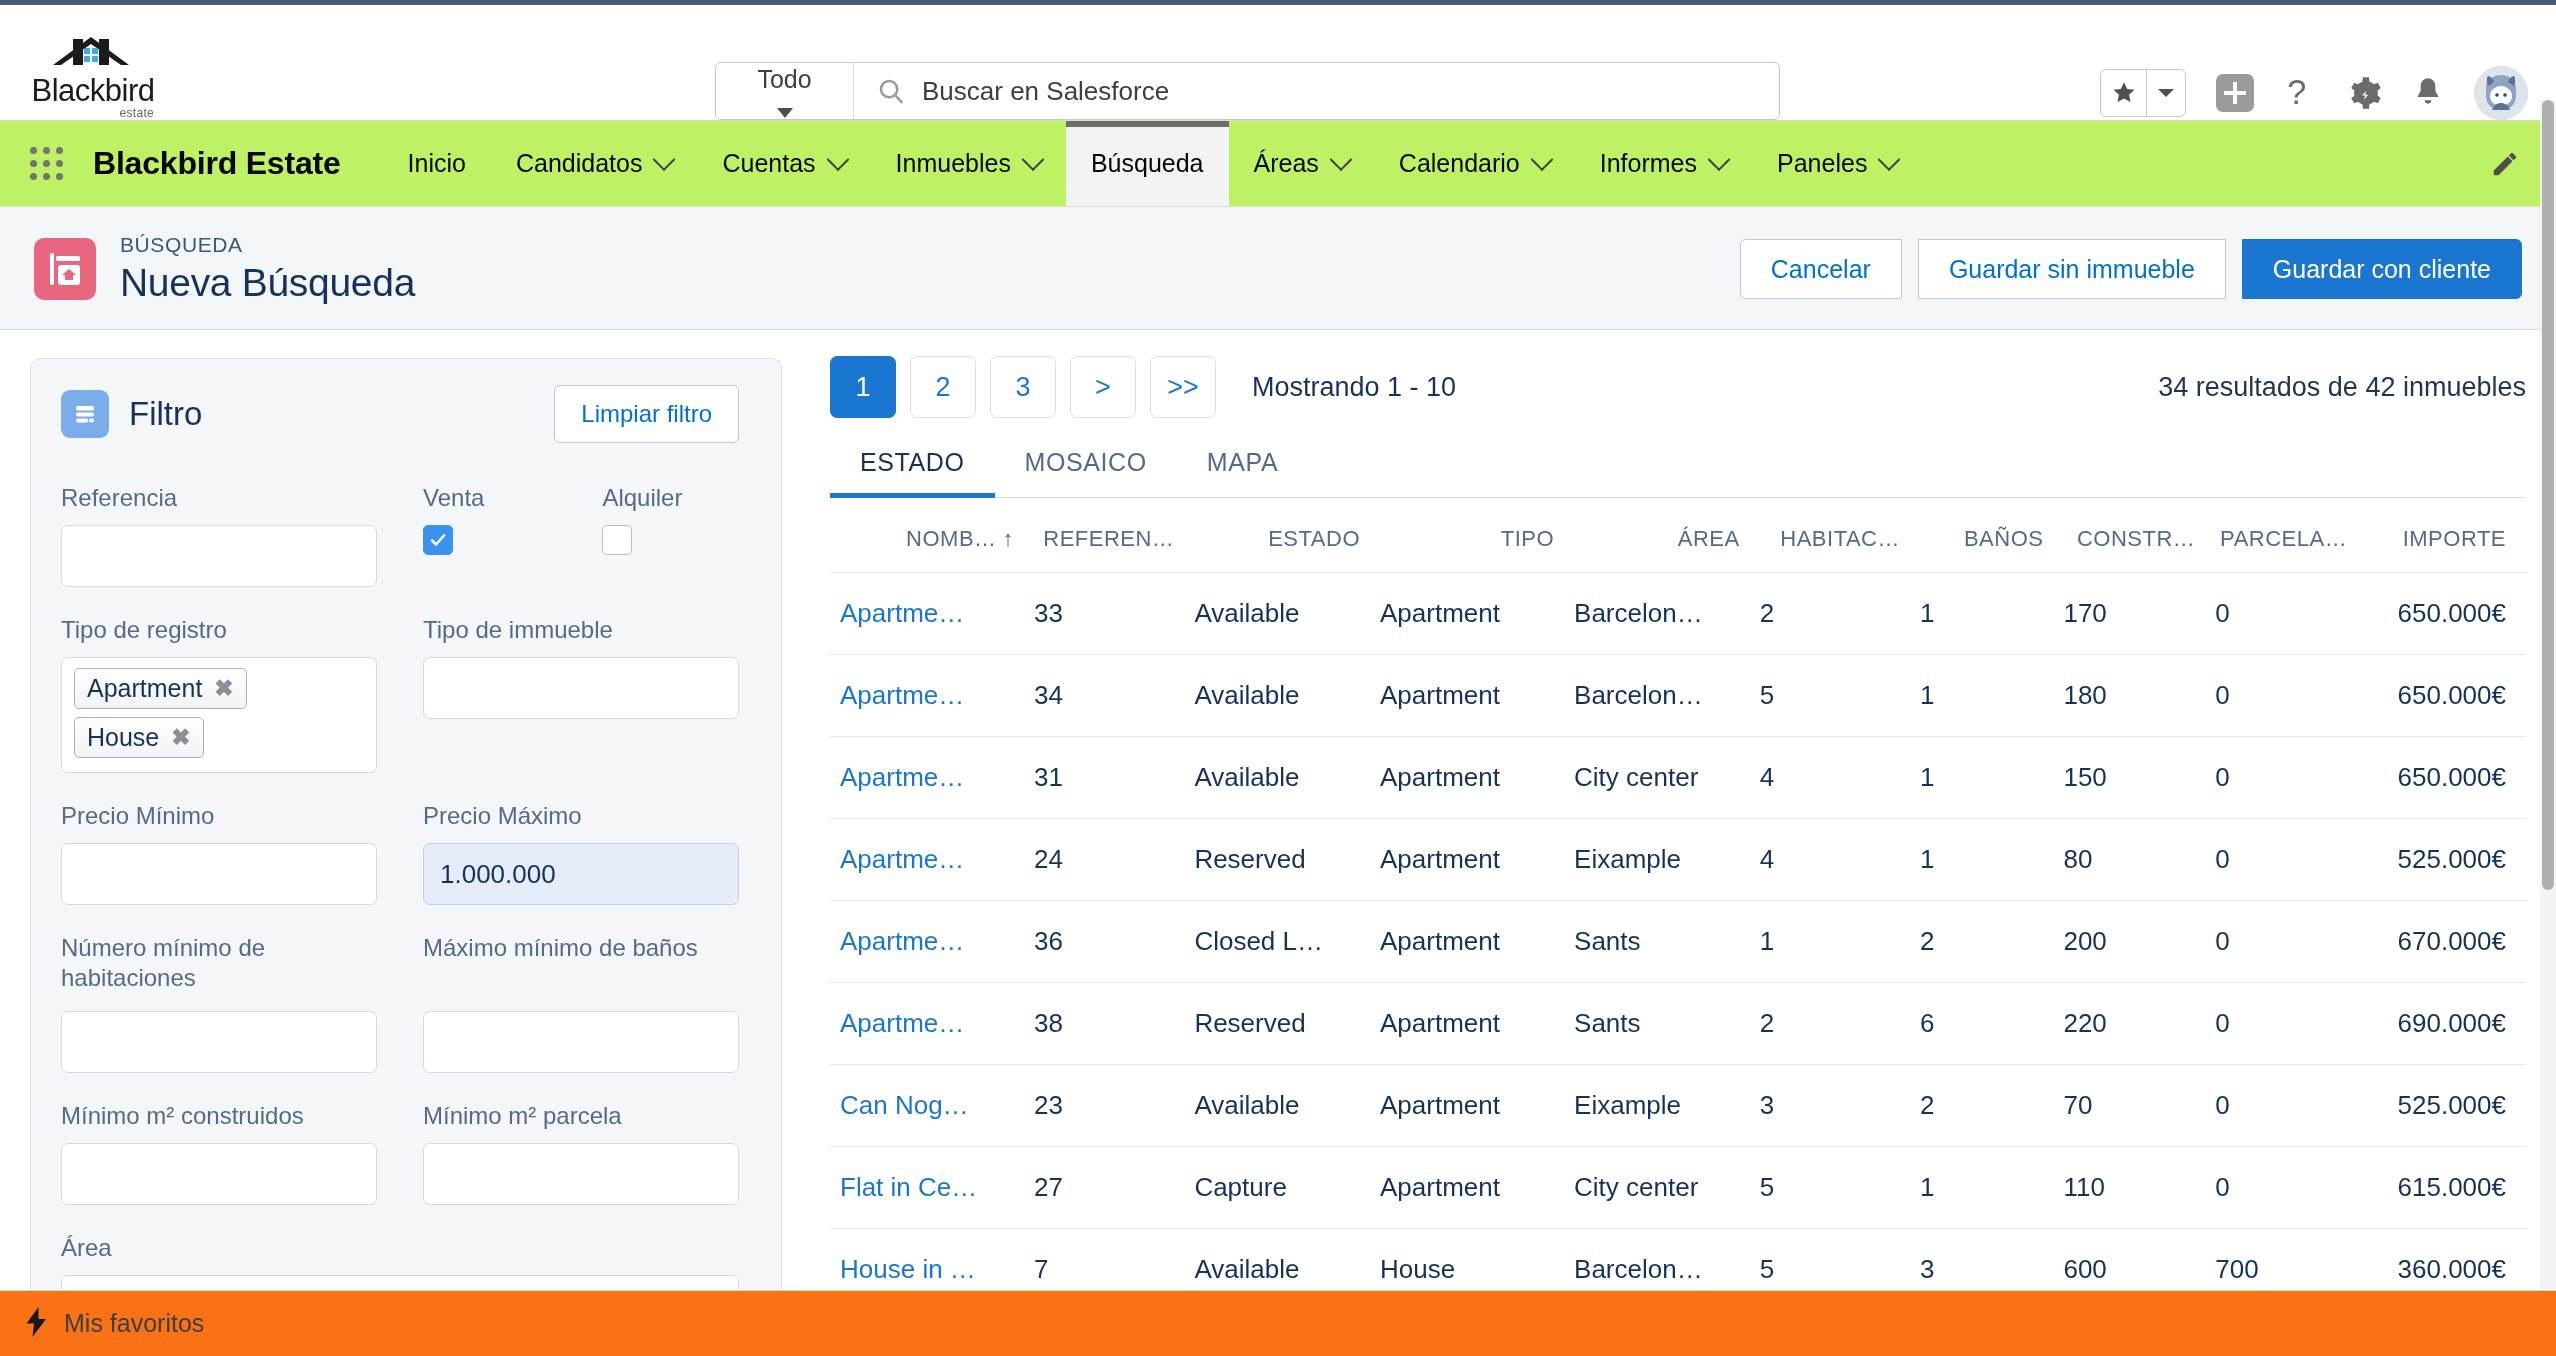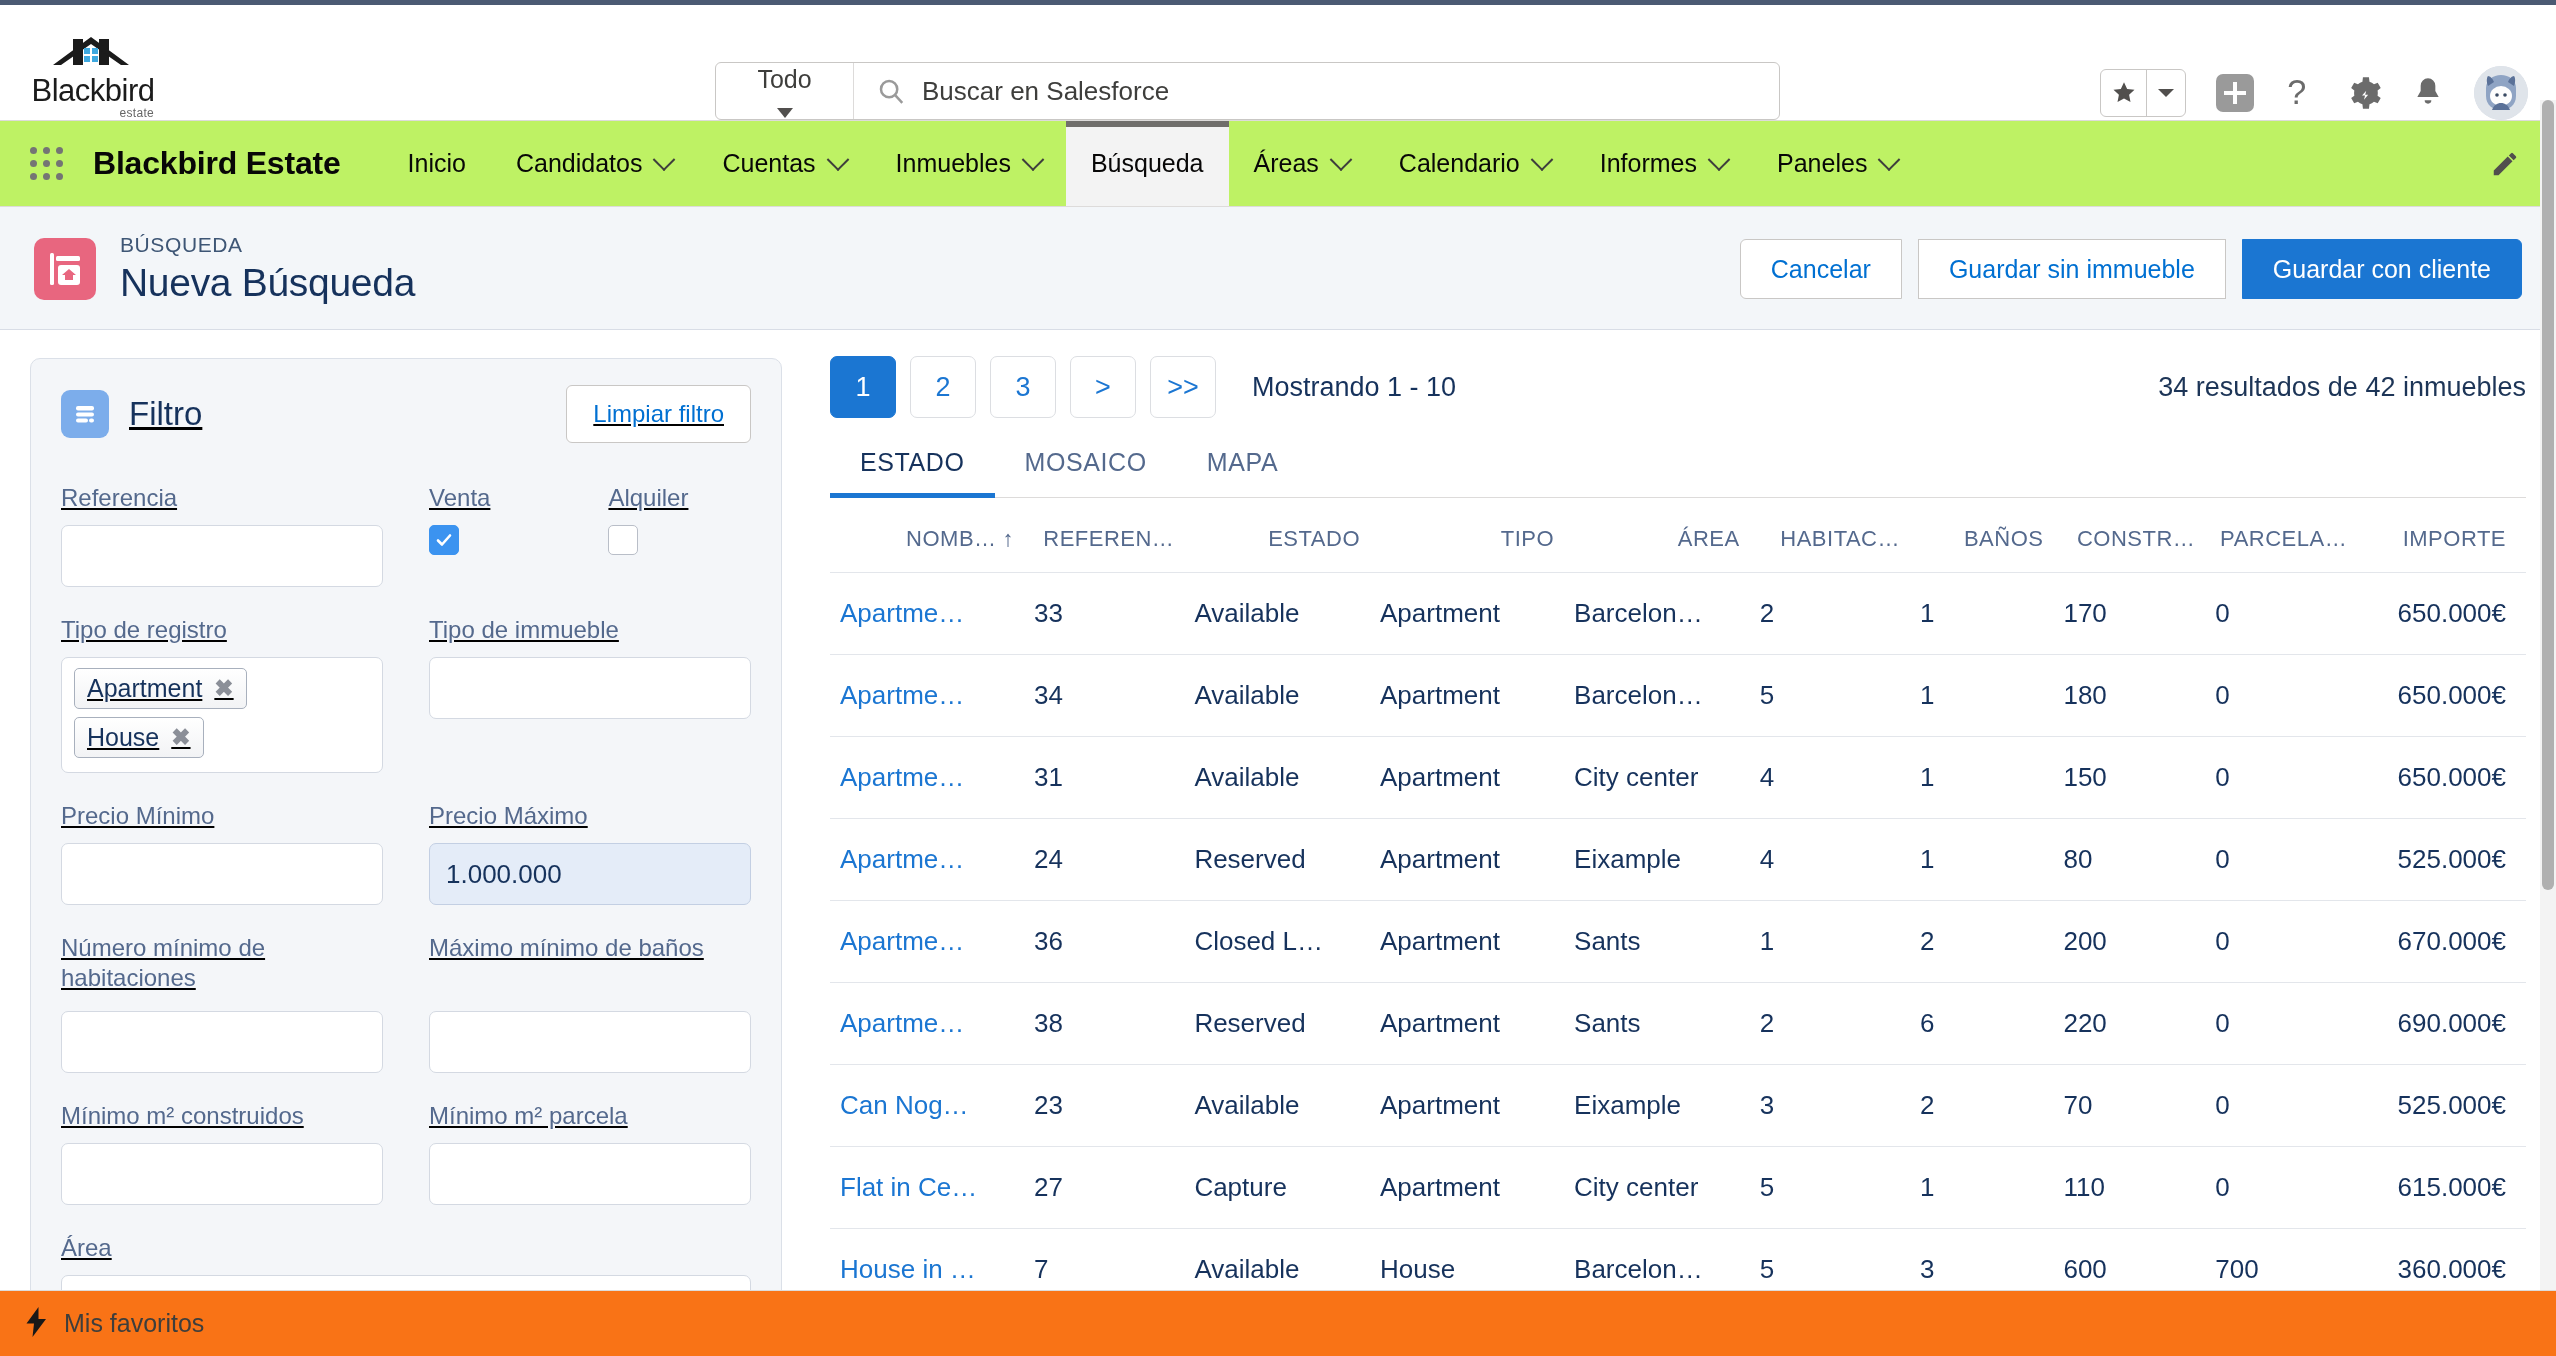--- a/index.html
+++ b/index.html
@@ -121,21 +121,21 @@
   .btn:first-child { border-radius: 6px 0 0 6px; }
   .btn.primary { background: #1b76d2; color: #fff; border-color: #1b76d2; border-radius: 0 6px 6px 0; }
 
   
   .body-wrap { display: flex; height: calc(1356px - 100px - 86px - 117px - 66px); background: #fff; }
 
   
   .filter-col { width: 808px; padding: 28px 26px 0 30px; }
   .filter-card {
     background: #f4f6f9; border: 1px solid #dbe0e8; border-radius: 10px;
-    padding: 26px 30px 30px 30px; height: 100%; text-decoration: underline;
+    padding: 26px 42px 30px 30px; height: 100%;
   }
   .filter-head { display: flex; align-items: center; justify-content: space-between; margin-bottom: 40px;}
   .filter-head-left { display: flex; align-items: center; gap: 20px; }
   .filter-icon {
     width: 48px; height: 48px; border-radius: 9px; background: #7cadeb;
     display: flex; align-items: center; justify-content: center;
   }
   .filter-title { font-size: 33px; color: #16325c; }
   .btn-clear {
     height: 58px; padding: 0 26px; border: 1px solid #c9c7c5; background: #fff;

